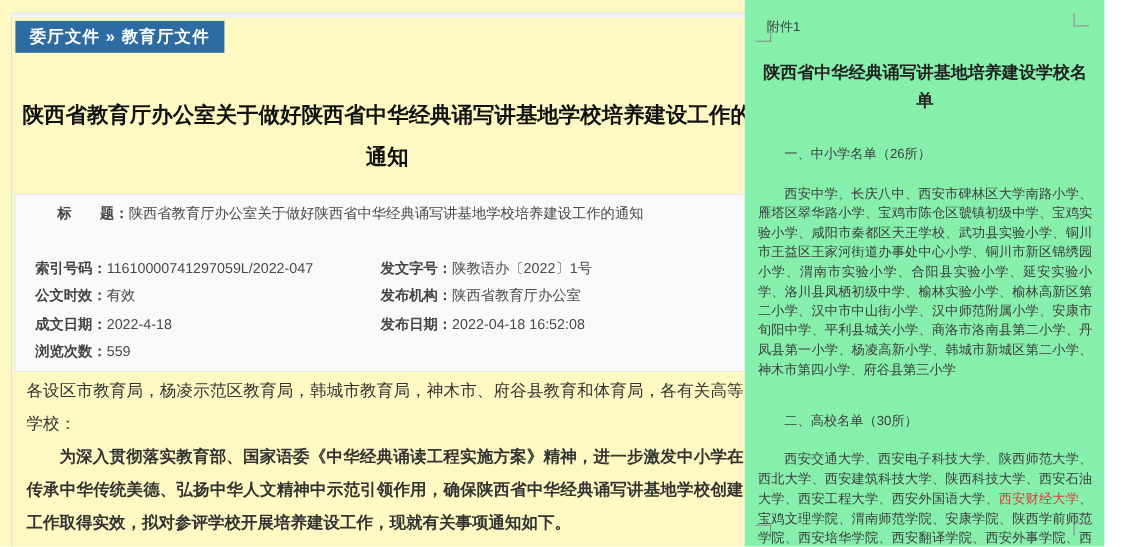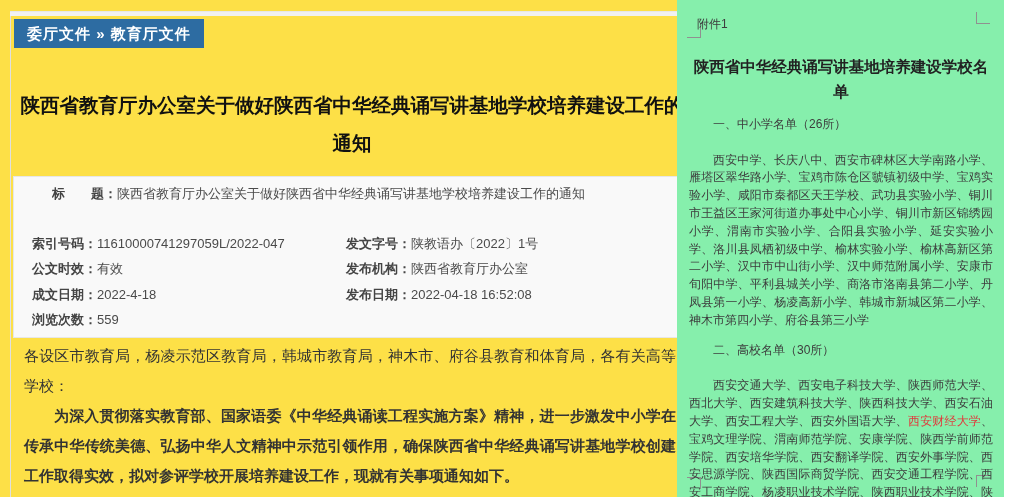--- a/index.html
+++ b/index.html
@@ -4,21 +4,21 @@
 <style>
   * { margin:0; padding:0; box-sizing:border-box; }
   html,body { background:#fff; }
   body { font-family:"Liberation Sans", sans-serif; }
   .page {
     position:relative; width:1024px; height:497px;
     background:#fff; overflow:hidden;
   }
 
   
-  .left-panel { position:absolute; left:0; top:0; width:697px; height:497px; background:#fde047; }
+  .left-panel { position:absolute; left:0; top:0; width:697px; height:497px; background:#fef9c3; }
   .left-border { position:absolute; left:10px; top:11px; width:1px; height:486px; background:#e0e0e0; }
   .top-strip { position:absolute; left:10px; top:11px; width:678px; height:5px; background:#f1f1f1; border-top:1px solid #e8e8e8; }
   .breadcrumb-badge {
     position:absolute; left:14px; top:19px; height:29px; line-height:29px;
     padding:0 13px; color:#fff; font-size:15px; font-weight:bold;
     letter-spacing:1px; cursor:pointer;
   }
   .doc-title {
     position:absolute; left:14px; top:86px; width:676px;
     font-size:19.5px; font-weight:bold; color:#111;
@@ -49,21 +49,21 @@
   .corner.br { right:14px; bottom:10px; border-top:1px solid #909090;   border-left:1px solid #909090; }
   .att-content {
     position:absolute; left:12px; top:16px; width:304px;
     font-size:12px; line-height:17.8px; color:#3d3d3d;
   }
   .att-label { margin-left:8px; }
   .att-title {
     font-size:15.5px; font-weight:bold; color:#222;
     line-height:25px; text-align:center; margin-top:20px;
   }
-  .att-section { text-indent:2em; margin-top:12px; }
+  .att-section { text-indent:2em; margin-top:28px; }
   .att-para { text-indent:2em; text-align:justify;margin-top:18px; }
 </style>
 </head>
 <body>
 
 <div class="page">
 
   <div class="left-panel">
     <div class="left-border"></div>
     <div class="top-strip"></div>

